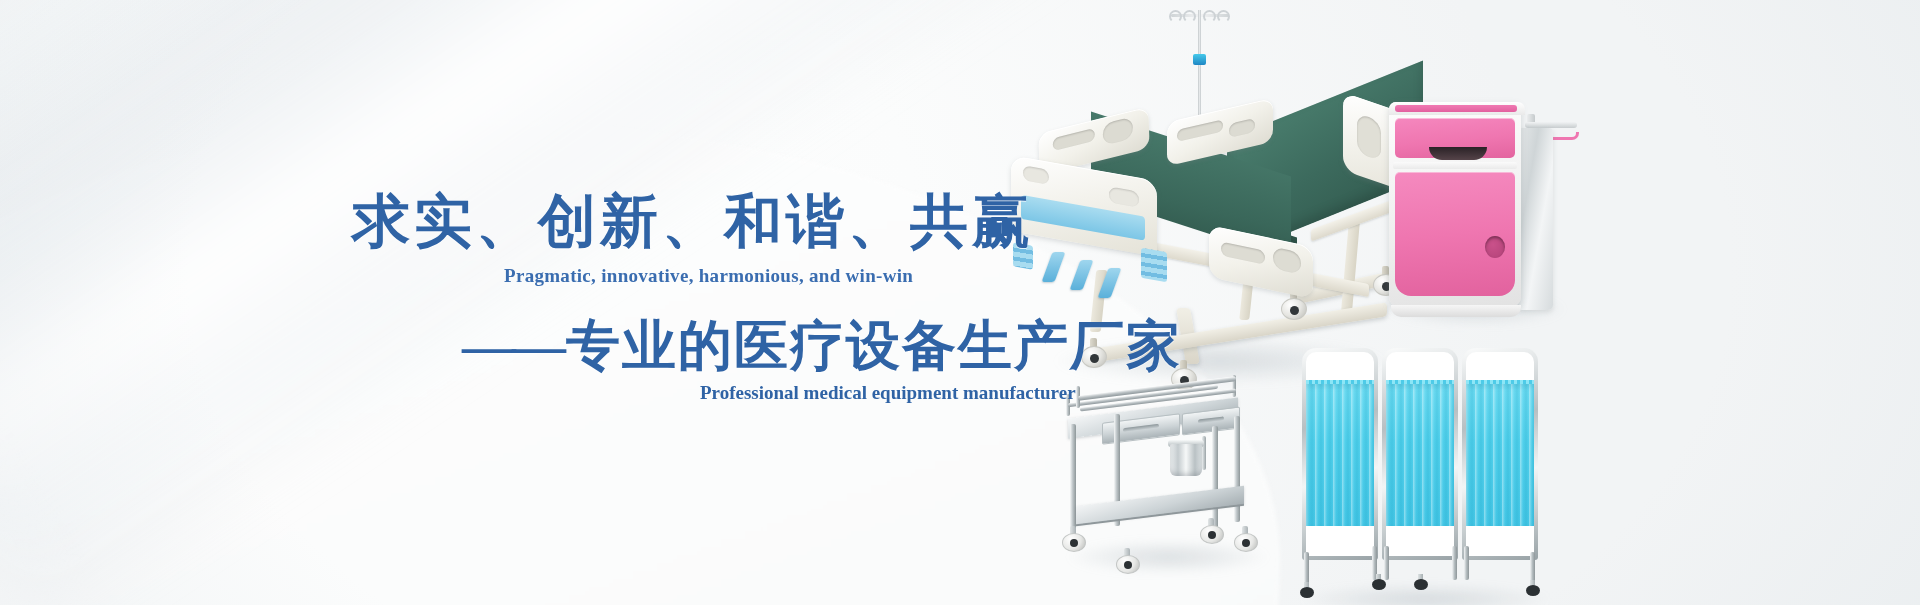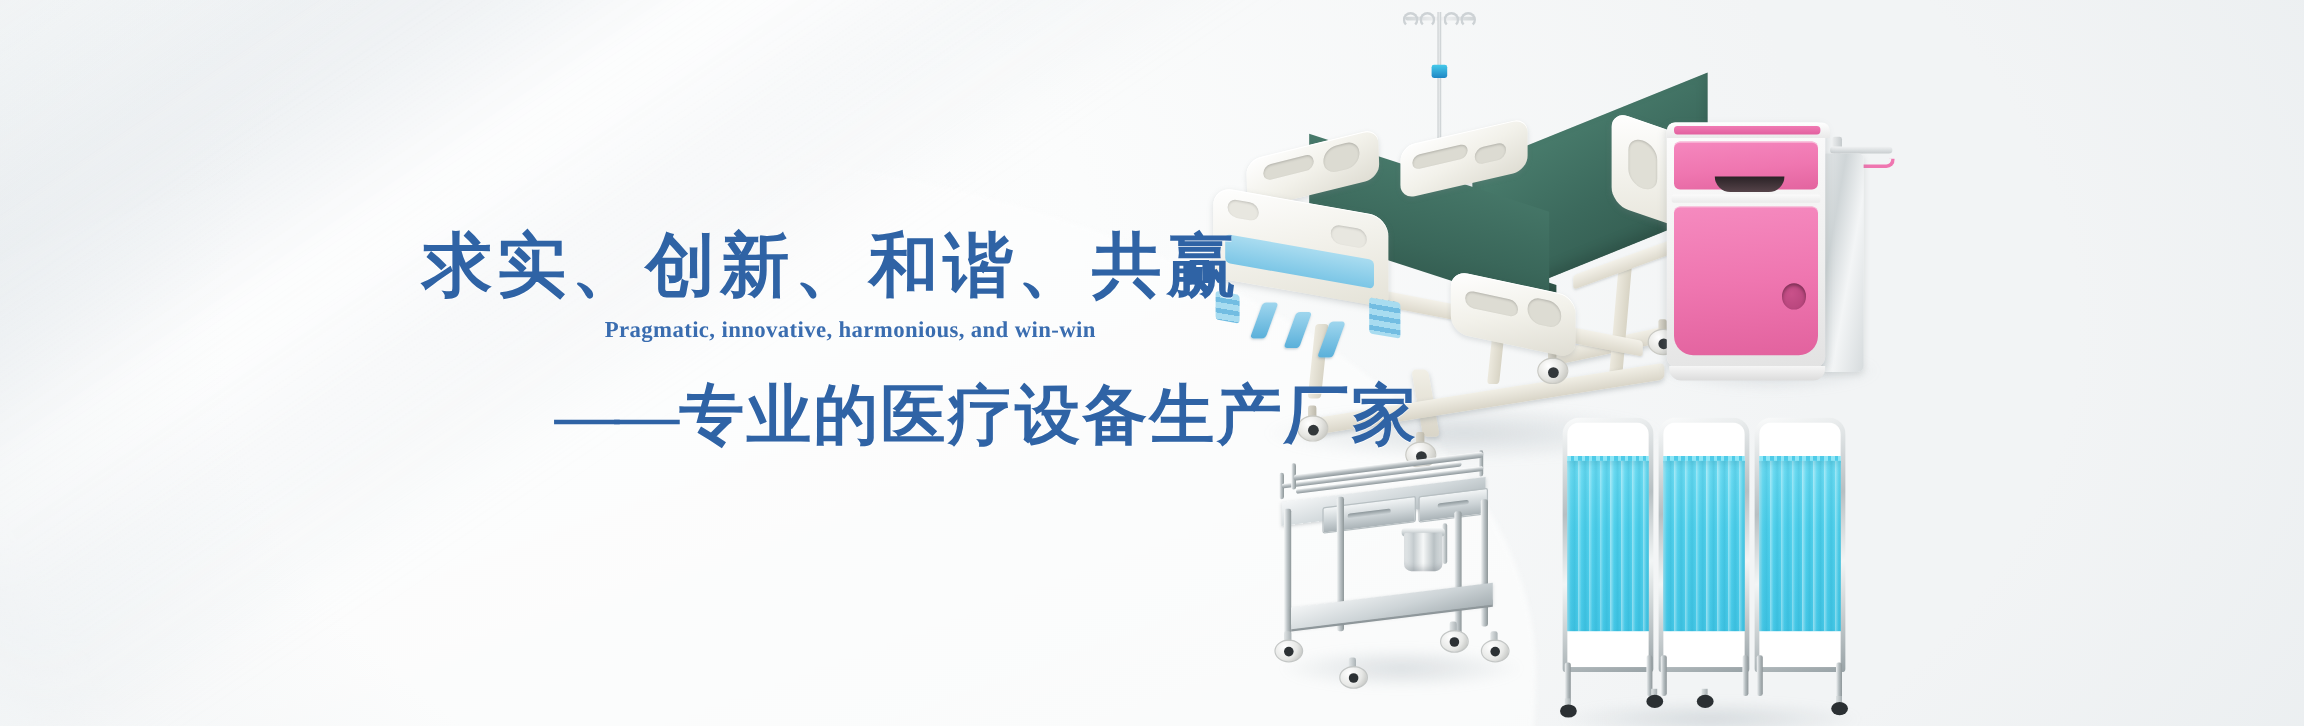--- a/index.html
+++ b/index.html
@@ -369,20 +369,21 @@
   <div class="bg-vig"></div>
 
   <div class="slogan line1">求实、创新、和谐、共赢</div>
 
   <div class="slogan line1-en">Pragmatic, innovative, harmonious, and win-win</div>
 
   <div class="slogan line2">
     <span class="dash">——</span><span>专业的医疗设备生产厂家</span>
   </div>
 
+  <div class="slogan line2-en">Professional medical equipment manufacturer</div>
 
   <div class="product bed">
     <div class="shadow-soft" style="left:60px; top:330px; width:330px; height:46px;"></div>
 
     <div class="iv-hook-bar"></div>
     <div class="iv-hook h1"></div>
     <div class="iv-hook h2"></div>
     <div class="iv-hook h3"></div>
     <div class="iv-hook h4"></div>
     <div class="iv-pole"></div>

